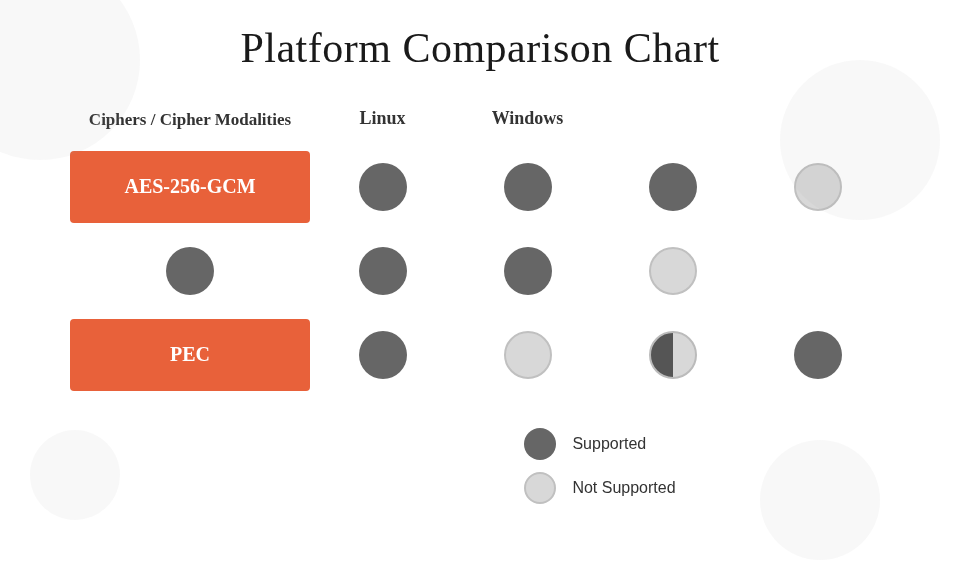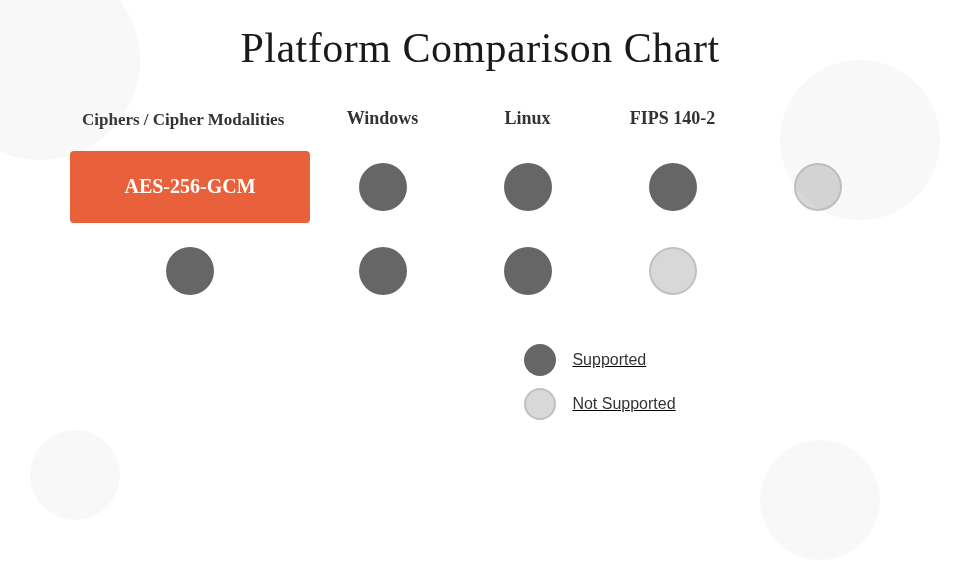--- a/index.html
+++ b/index.html
@@ -43,20 +43,21 @@
 
     .col-header {
       text-align: center;
       font-size: 18px;
       font-weight: 600;
       color: #333;
       padding: 8px 0;
     }
 
     .col-header-cipher {
+      text-align: center;
       font-size: 17px;
       font-weight: 600;
       color: #333;
       padding: 8px 12px;
       line-height: 1.4;
     }
 
     
     .chart-row {
       display: grid;
@@ -116,21 +117,20 @@
       pointer-events: none;
     }
 
     
     .legend {
       margin-top: 28px;
       margin-left: 240px;
       display: flex;
       flex-direction: column;
       gap: 12px;
-      text-decoration: underline;
     }
 
     .legend-item {
       display: flex;
       align-items: center;
       gap: 16px;
     }
 
     .legend-circle {
       width: 32px;
@@ -161,23 +161,22 @@
 <div class="bg-decor" style="width:90px;height:90px;bottom:60px;left:30px;"></div>
 
 <div class="page-container">
 
   <h1 class="page-title">Platform Comparison Chart</h1>
 
   <div class="chart-container">
 
     <div class="chart-header">
       <div class="col-header-cipher">Ciphers / Cipher Modalities</div>
+      <div class="col-header">Linux</div>
       <div class="col-header">Windows</div>
-      <div class="col-header">Linux</div>
-      <div class="col-header">FIPS 140-2</div>
     </div>
 
     <div class="chart-row">
       <div class="cipher-label">AES-256-GCM</div>
       <div class="cell">
         <div class="circle circle-supported"></div>
       </div>
       <div class="cell">
         <div class="circle circle-supported"></div>
       </div>
@@ -197,20 +196,35 @@
         <div class="circle circle-supported"></div>
       </div>
       <div class="cell">
         <div class="circle circle-supported"></div>
       </div>
       <div class="cell">
         <div class="circle circle-not-supported"></div>
       </div>
     </div>
 
+    <div class="chart-row">
+      <div class="cipher-label">PEC</div>
+      <div class="cell">
+        <div class="circle circle-supported"></div>
+      </div>
+      <div class="cell">
+        <div class="circle circle-not-supported"></div>
+      </div>
+      <div class="cell">
+        <div class="circle circle-partial"></div>
+      </div>
+      <div class="cell">
+        <div class="circle circle-supported"></div>
+      </div>
+    </div>
 
   </div>
 
   <div class="legend">
 
     <div class="legend-item">
       <div class="legend-circle circle-supported"></div>
       <span class="legend-label">Supported</span>
     </div>
 

